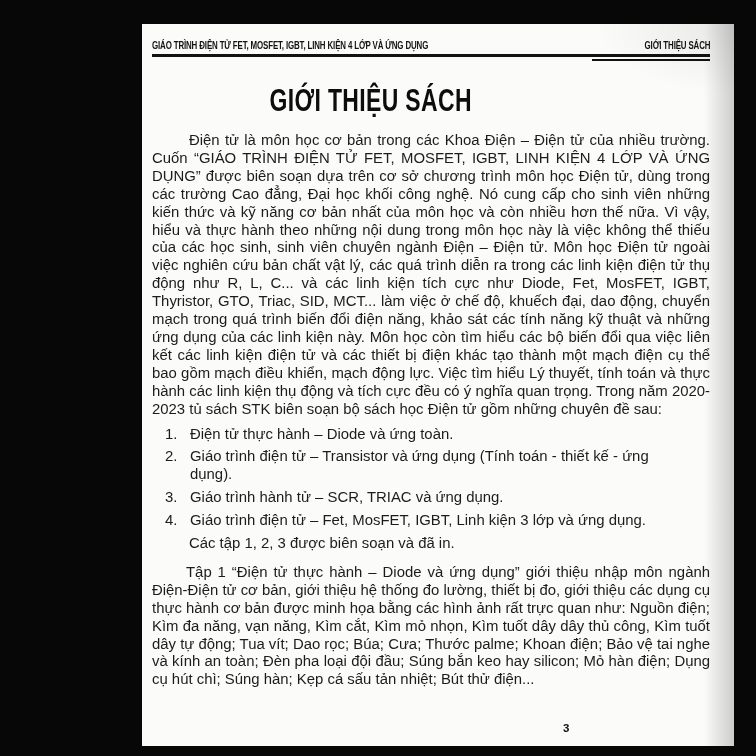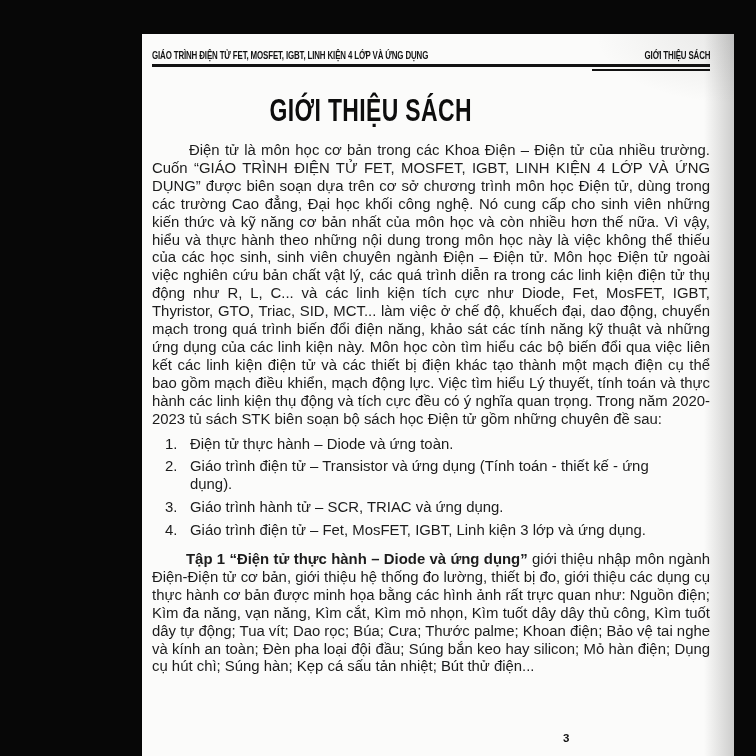--- a/index.html
+++ b/index.html
@@ -5,21 +5,21 @@
   * { margin:0; padding:0; box-sizing:border-box; }
   html,body { width:756px; height:756px; }
   body {
     background:#070707;
     font-family:"Liberation Sans","DejaVu Sans",sans-serif;
     position:relative;
     overflow:hidden;
   }
   .scan-page {
     position:absolute;
-    left:142px; top:34px;
+    left:142px; top:24px;
     width:592px; height:722px;
     background:#fbfbfa;
     box-shadow:-1px 0 0 rgba(0,0,0,0.25);
   }
   .scan-page::after {
     content:"";
     position:absolute; top:0; right:0;
     width:30px; height:100%;
     background:linear-gradient(to right, rgba(0,0,0,0), rgba(40,40,40,0.22));
     pointer-events:none;
@@ -77,21 +77,21 @@
   .booklist { margin-top:7px; margin-left:13px; }
   .booklist-item { display:flex; margin-bottom:5px; }
   .booklist-num  { width:25px; flex:0 0 25px; }
   .booklist-text { flex:1; padding-right:40px; }
   .printed-note { margin-top:5px; margin-left:37px; }
   .tap1-para {
     margin-top:11px;
     text-align:justify;
     text-indent:34px;
   }
-  .tap1-lead { font-weight:bold; }
+  .tap1-lead { font-weight:normal; }
   .page-number {
     position:absolute;
     left:421px; top:698px;
     font-size:11.5px;
     font-weight:bold;
     color:#111;
   }
 </style>
 </head>
 <body>
@@ -124,19 +124,20 @@
       <div class="booklist-item">
         <span class="bodytext booklist-num">3.</span>
         <span class="bodytext booklist-text">Giáo trình hành tử – SCR, TRIAC và ứng dụng.</span>
       </div>
       <div class="booklist-item">
         <span class="bodytext booklist-num">4.</span>
         <span class="bodytext booklist-text">Giáo trình điện tử – Fet, MosFET, IGBT, Linh kiện 3 lớp và ứng dụng.</span>
       </div>
     </div>
 
+    <p class="bodytext printed-note">Các tập 1, 2, 3 được biên soạn và đã in.</p>
 
     <p class="bodytext tap1-para"><span class="tap1-lead">Tập 1 “Điện tử thực hành – Diode và ứng dụng”</span><span> giới thiệu nhập môn ngành Điện-Điện tử cơ bản, giới thiệu hệ thống đo lường, thiết bị đo, giới thiệu các dụng cụ thực hành cơ bản được minh họa bằng các hình ảnh rất trực quan như: Nguồn điện; Kìm đa năng, vạn năng, Kìm cắt, Kìm mỏ nhọn, Kìm tuốt dây dây thủ công, Kìm tuốt dây tự động; Tua vít; Dao rọc; Búa; Cưa; Thước palme; Khoan điện; Bảo vệ tai nghe và kính an toàn; Đèn pha loại đội đầu; Súng bắn keo hay silicon; Mỏ hàn điện; Dụng cụ hút chì; Súng hàn; Kẹp cá sấu tản nhiệt; Bút thử điện...</span></p>
 
   </div>
 
   <div class="page-number">3</div>
 </div>
 
 </body></html>

